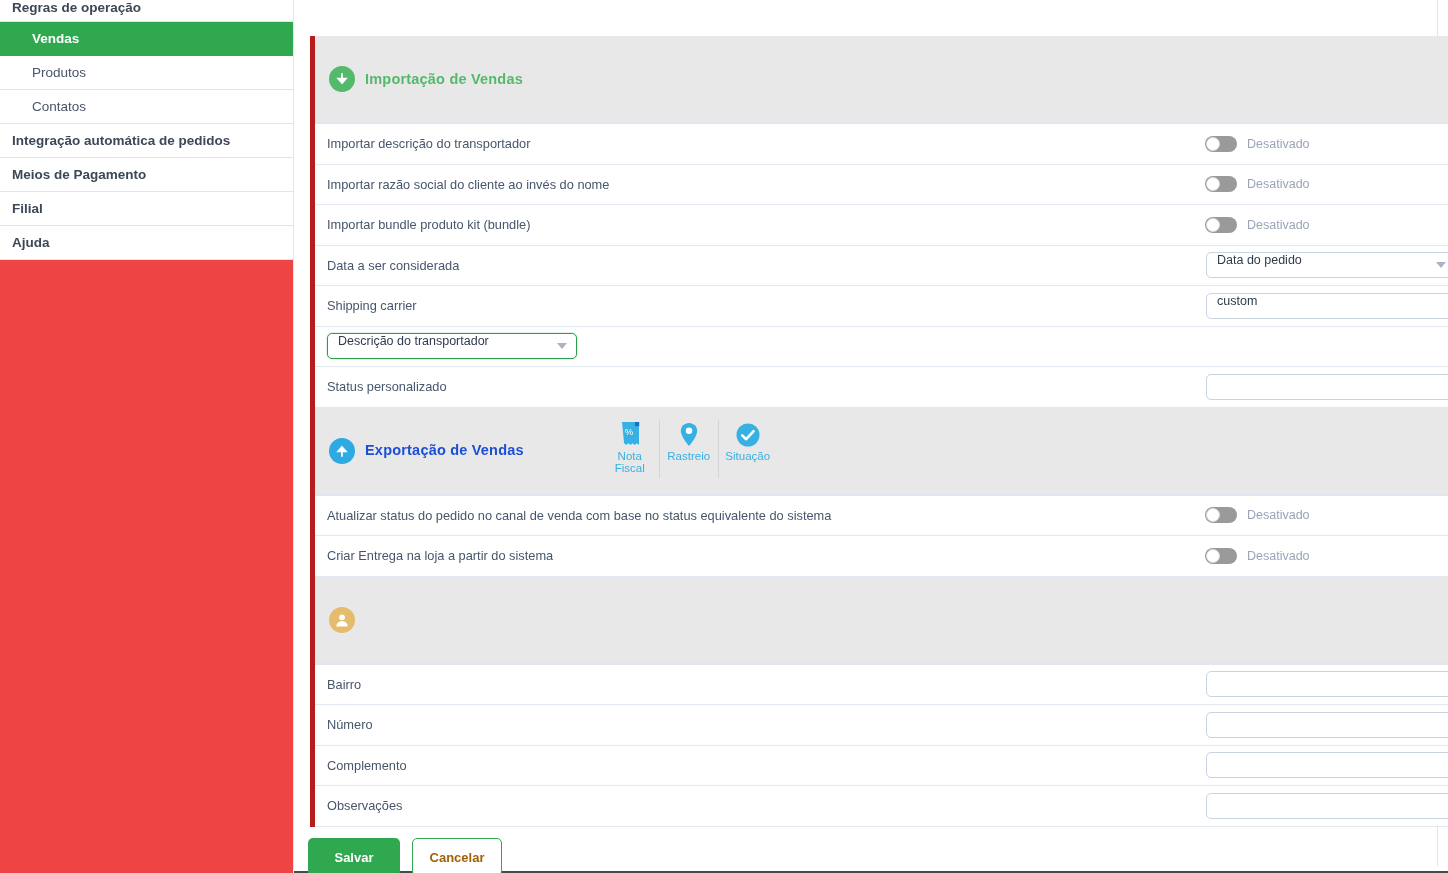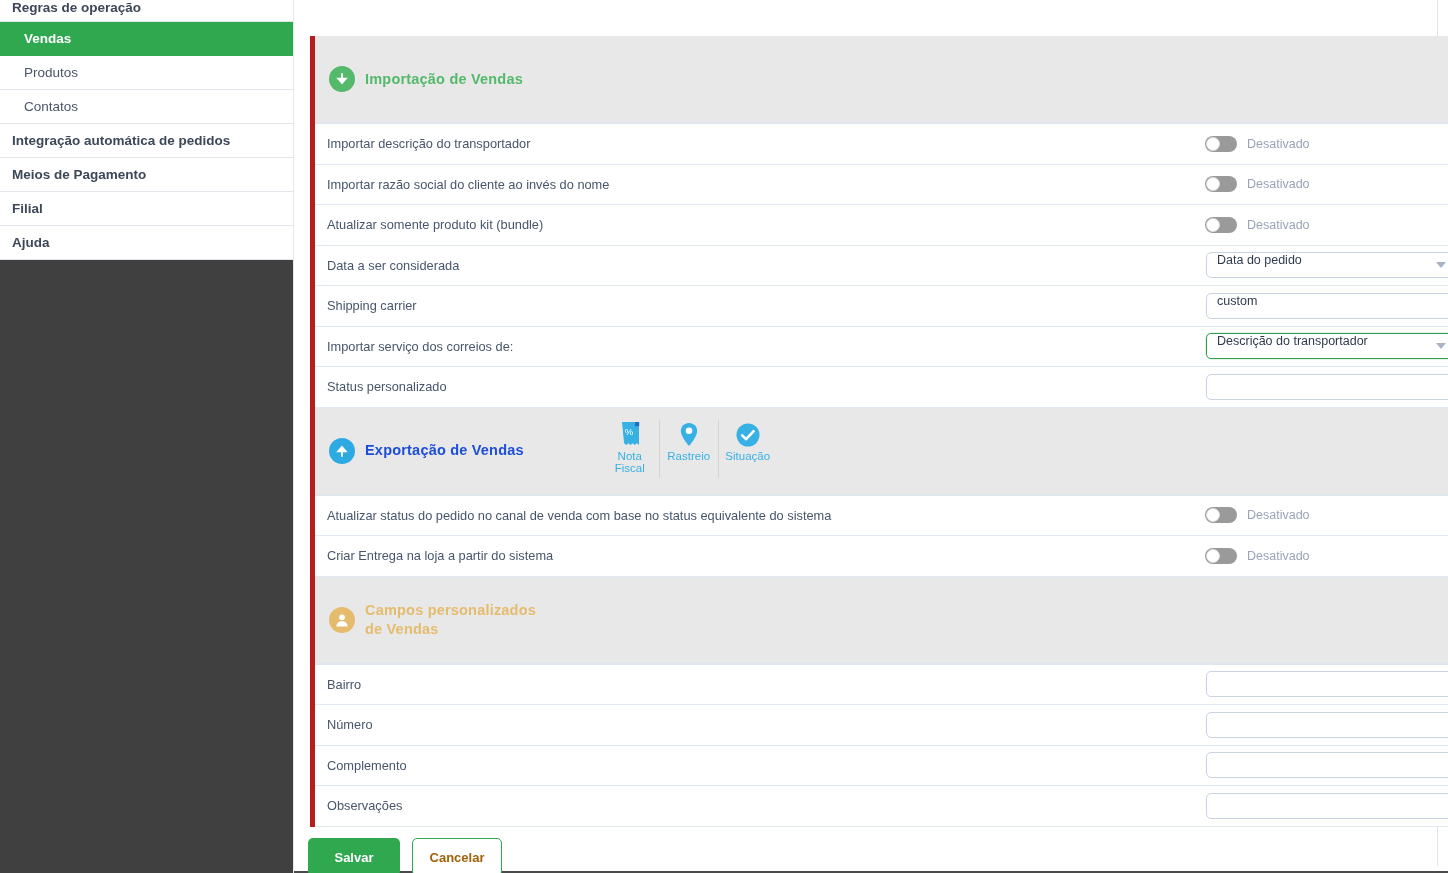--- a/index.html
+++ b/index.html
@@ -18,40 +18,40 @@
     height: 873px;
     background: #ffffff;
   }
 
   
   .sidebar {
     position: absolute;
     left: 0; top: 0;
     width: 294px;
     height: 873px;
-    background: #404040;
+    background: #ef4444;
     border-right: 1px solid #e3e8ee;
   }
   .nav-item {
     position: relative;
     height: 33.5px;
     display: flex;
     align-items: center;
     border-bottom: 1px solid #e1e6ec;
     color: #3c4858;
     font-size: 13.5px;
     font-weight: bold;
     padding-left: 12px;
     cursor: pointer;
     background: #fff;
   }
   .nav-item.first { height: 22px; align-items: flex-start; }
   .nav-item.sub {
     font-weight: normal;
-    padding-left: 24px;
+    padding-left: 32px;
     font-size: 13.5px;
     color: #4a5568;
   }
   .nav-item.active {
     background: #2fa84f;
     color: #ffffff;
     font-weight: bold;
     border-bottom: 1px solid #2fa84f;
   }
   .nav-item.tall { height: 34px; }
@@ -329,21 +329,21 @@
           <span class="toggle-wrap">
             <span class="toggle">
                 <span class="knob"></span>
               </span>
             <span class="toggle-txt">Desativado</span>
           </span>
         </span>
       </div>
 
       <div class="row">
-        <span class="row-label">Atualizar somente produto kit (bundle)</span>
+        <span class="row-label">Importar bundle produto kit (bundle)</span>
         <span class="row-ctl">
           <span class="toggle-wrap">
             <span class="toggle">
                 <span class="knob"></span>
               </span>
             <span class="toggle-txt">Desativado</span>
           </span>
         </span>
       </div>
 
@@ -360,21 +360,20 @@
       <div class="row">
         <span class="row-label">Shipping carrier</span>
         <span class="row-ctl">
           <span class="field">
             <span>custom</span>
           </span>
         </span>
       </div>
 
       <div class="row">
-        <span class="row-label">Importar serviço dos correios de:</span>
         <span class="row-ctl">
           <span class="field select focus">
             <span>Descrição do transportador</span>
             <span class="caret"></span>
           </span>
         </span>
       </div>
 
       <div class="row">
         <span class="row-label">Status personalizado</span>
@@ -457,21 +456,20 @@
         </span>
       </div>
 
       <div class="sec-head">
         <span class="badge tan">
           <svg width="18" height="18" viewBox="0 0 18 18">
             <circle cx="9" cy="6.3" r="2.9" fill="#ffffff"></circle>
             <path d="M3.4 15.6 C3.4 11.9 6.0 10.2 9 10.2 C12.0 10.2 14.6 11.9 14.6 15.6 Z" fill="#ffffff"></path>
           </svg>
         </span>
-        <span class="sec-title tan">Campos personalizados de Vendas</span>
         <span class="chev">
           <svg width="16" height="16" viewBox="0 0 16 16">
               <path d="M3.5 6 L8 10.5 L12.5 6" fill="none" stroke="#b9c2cf" stroke-width="1.6" stroke-linecap="round" stroke-linejoin="round"></path>
             </svg>
         </span>
       </div>
 
       <div class="row">
         <span class="row-label">Bairro</span>
         <span class="row-ctl">

